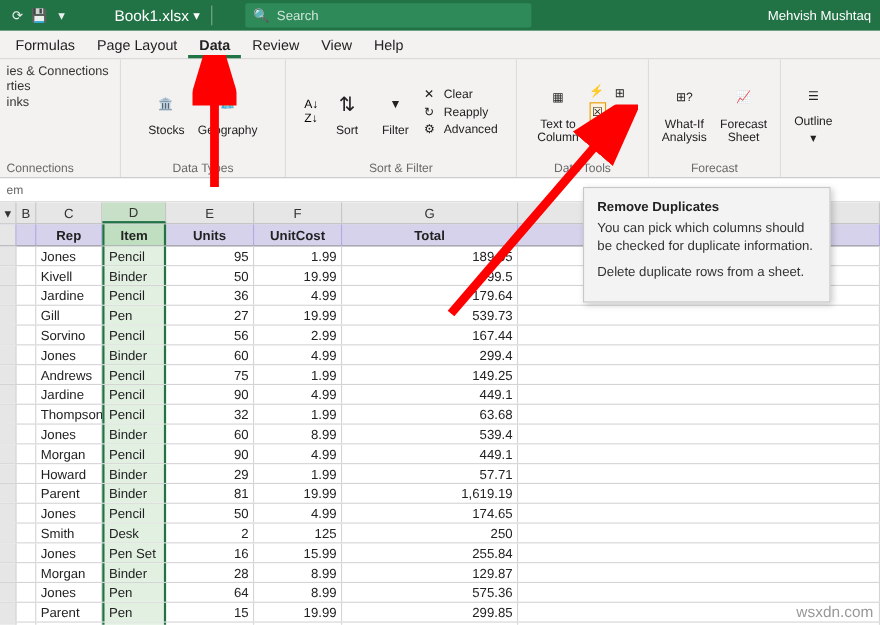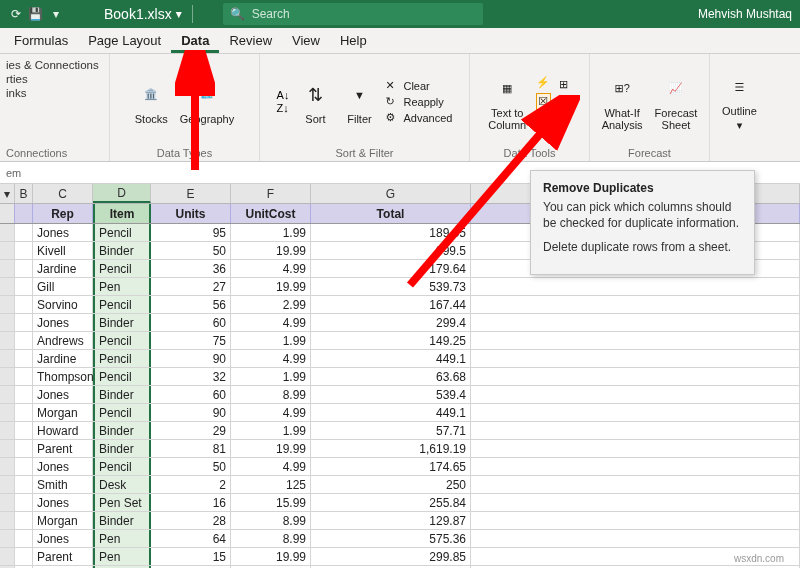--- a/index.html
+++ b/index.html
@@ -61,21 +61,21 @@
 .cw-F { width: 80px; }
 .cw-G { width: 160px; }
 .cw-rest { flex: 1; }
 
 .tooltip { position: absolute; left: 530px; top: 170px; width: 225px; background: #f3f3f3; border: 1px solid #c8c8c8; box-shadow: 2px 2px 6px rgba(0,0,0,0.2); padding: 10px 12px; font-size: 12px; color: #333; }
 .tooltip .tt-title { font-weight: 700; margin-bottom: 4px; color: #222; }
 .tooltip p { margin-bottom: 8px; line-height: 1.35; }
 
 .arrow { position: absolute; pointer-events: none; }
 
-.watermark { position: absolute; right: 16px; bottom: 4px; font-size: 10px; color: #999; }
+.watermark { position: absolute; right: 6px; bottom: 4px; font-size: 14px; color: #999; }
 </style>
 </head>
 <body>
 
 <div class="titlebar">
   <div class="qat">
     <span class="ic">⟳</span>
     <span class="ic">💾</span>
     <span class="ic">▾</span>
   </div>

